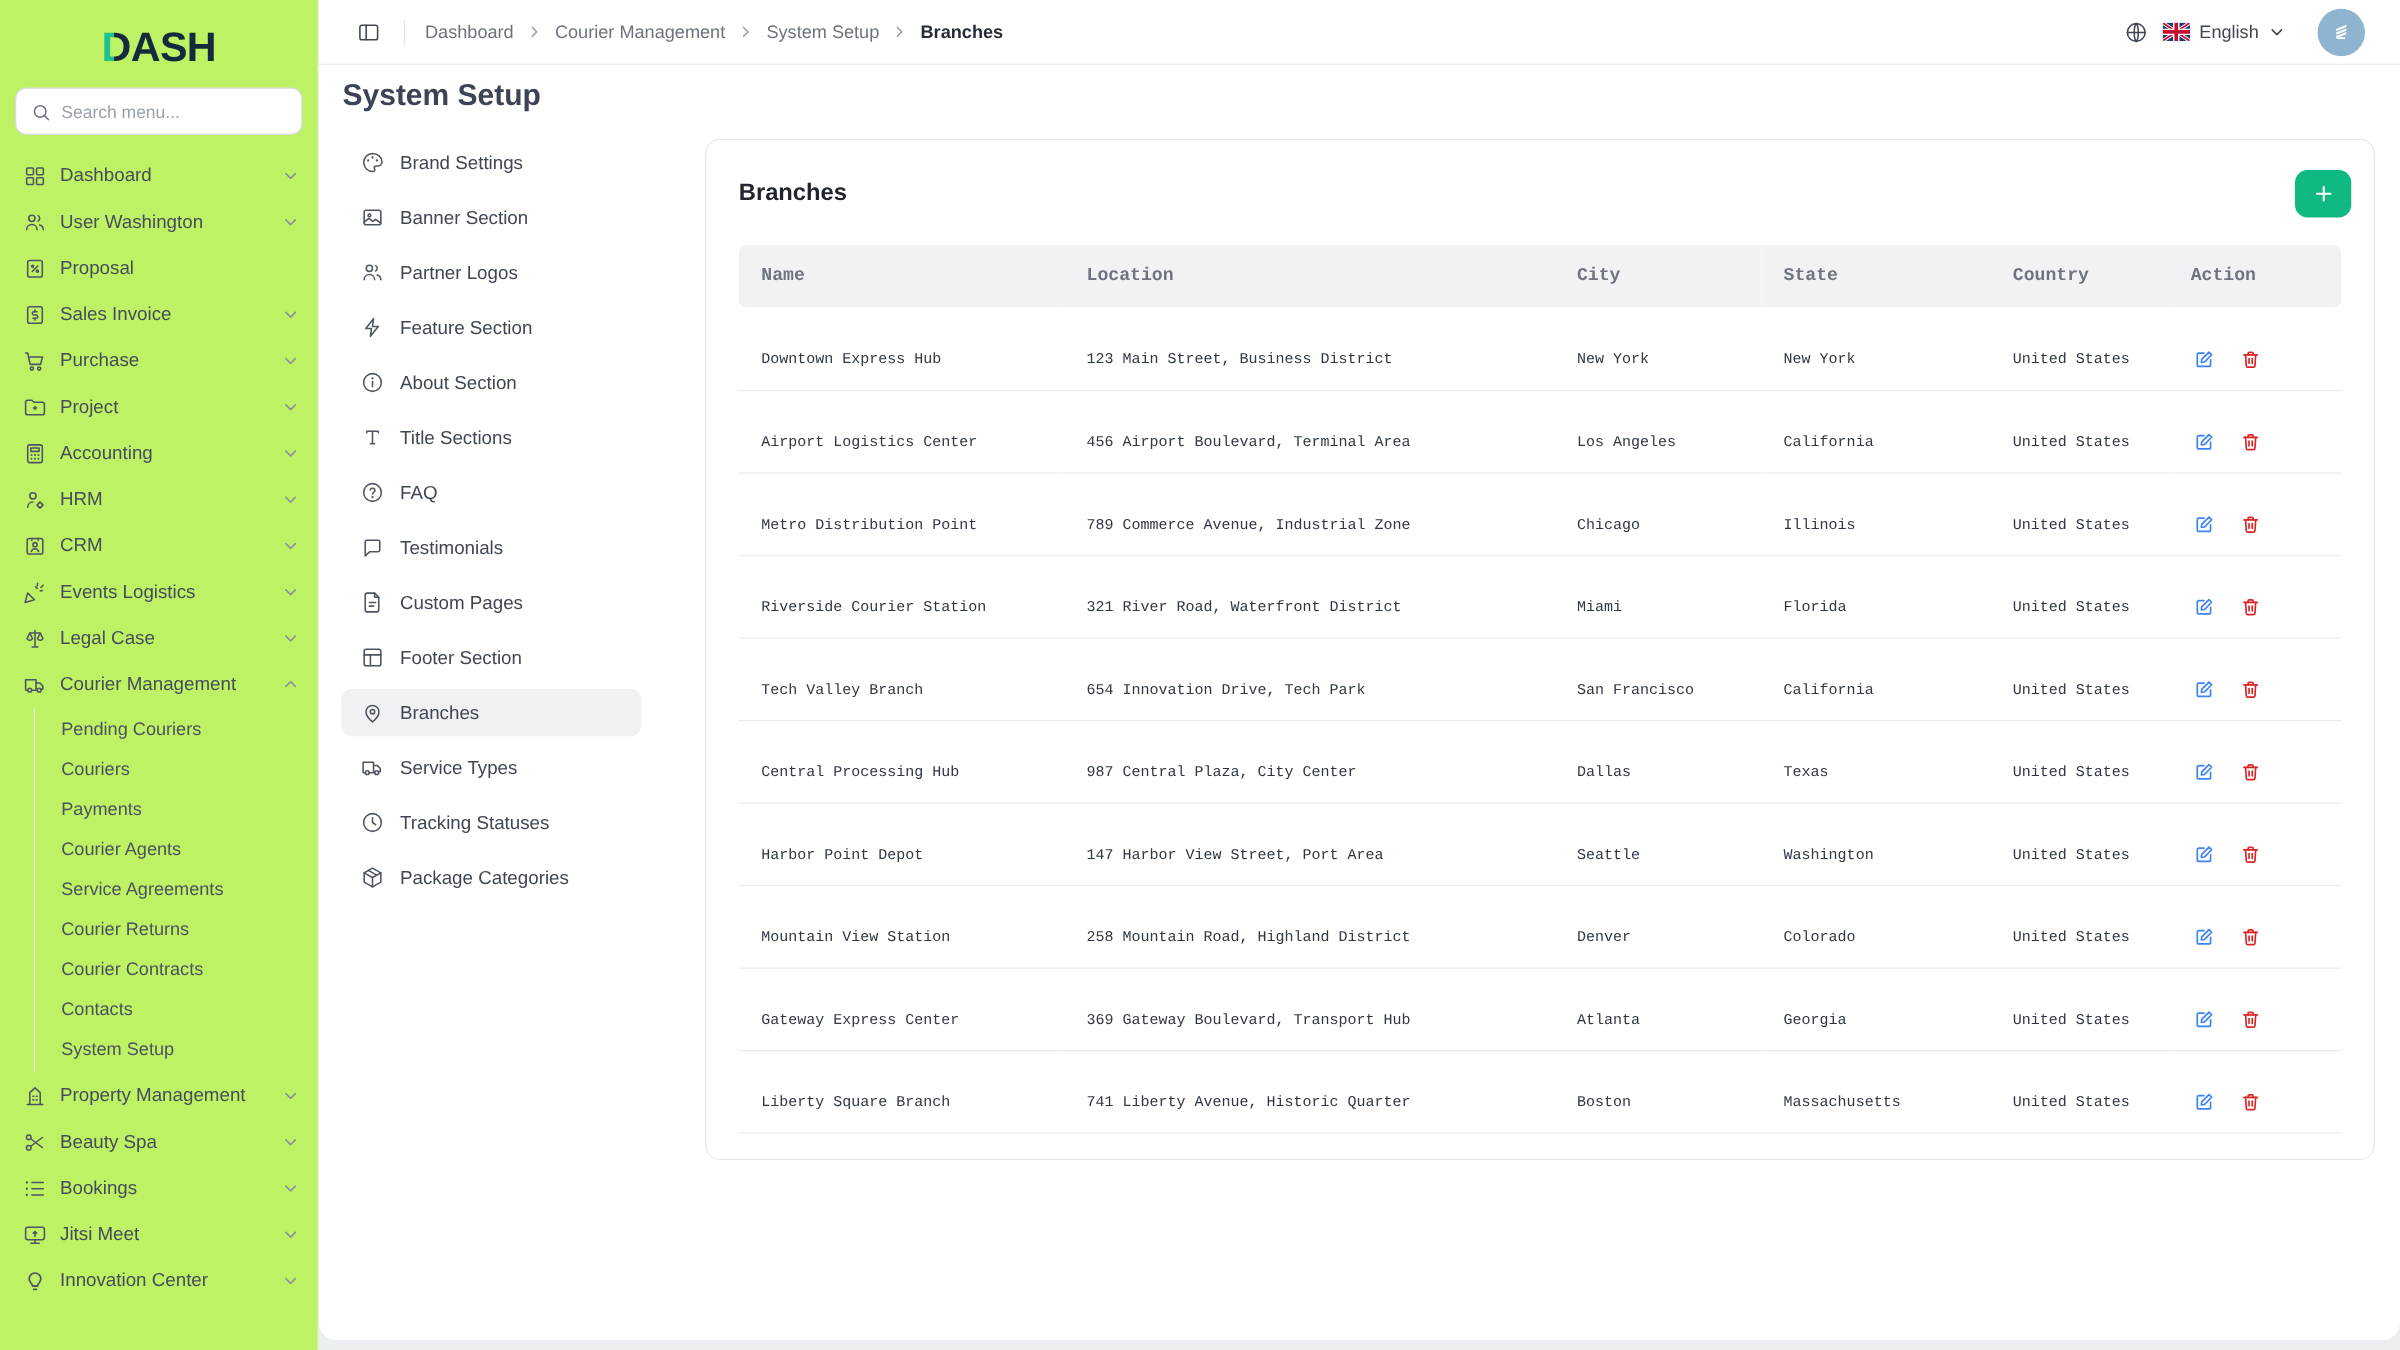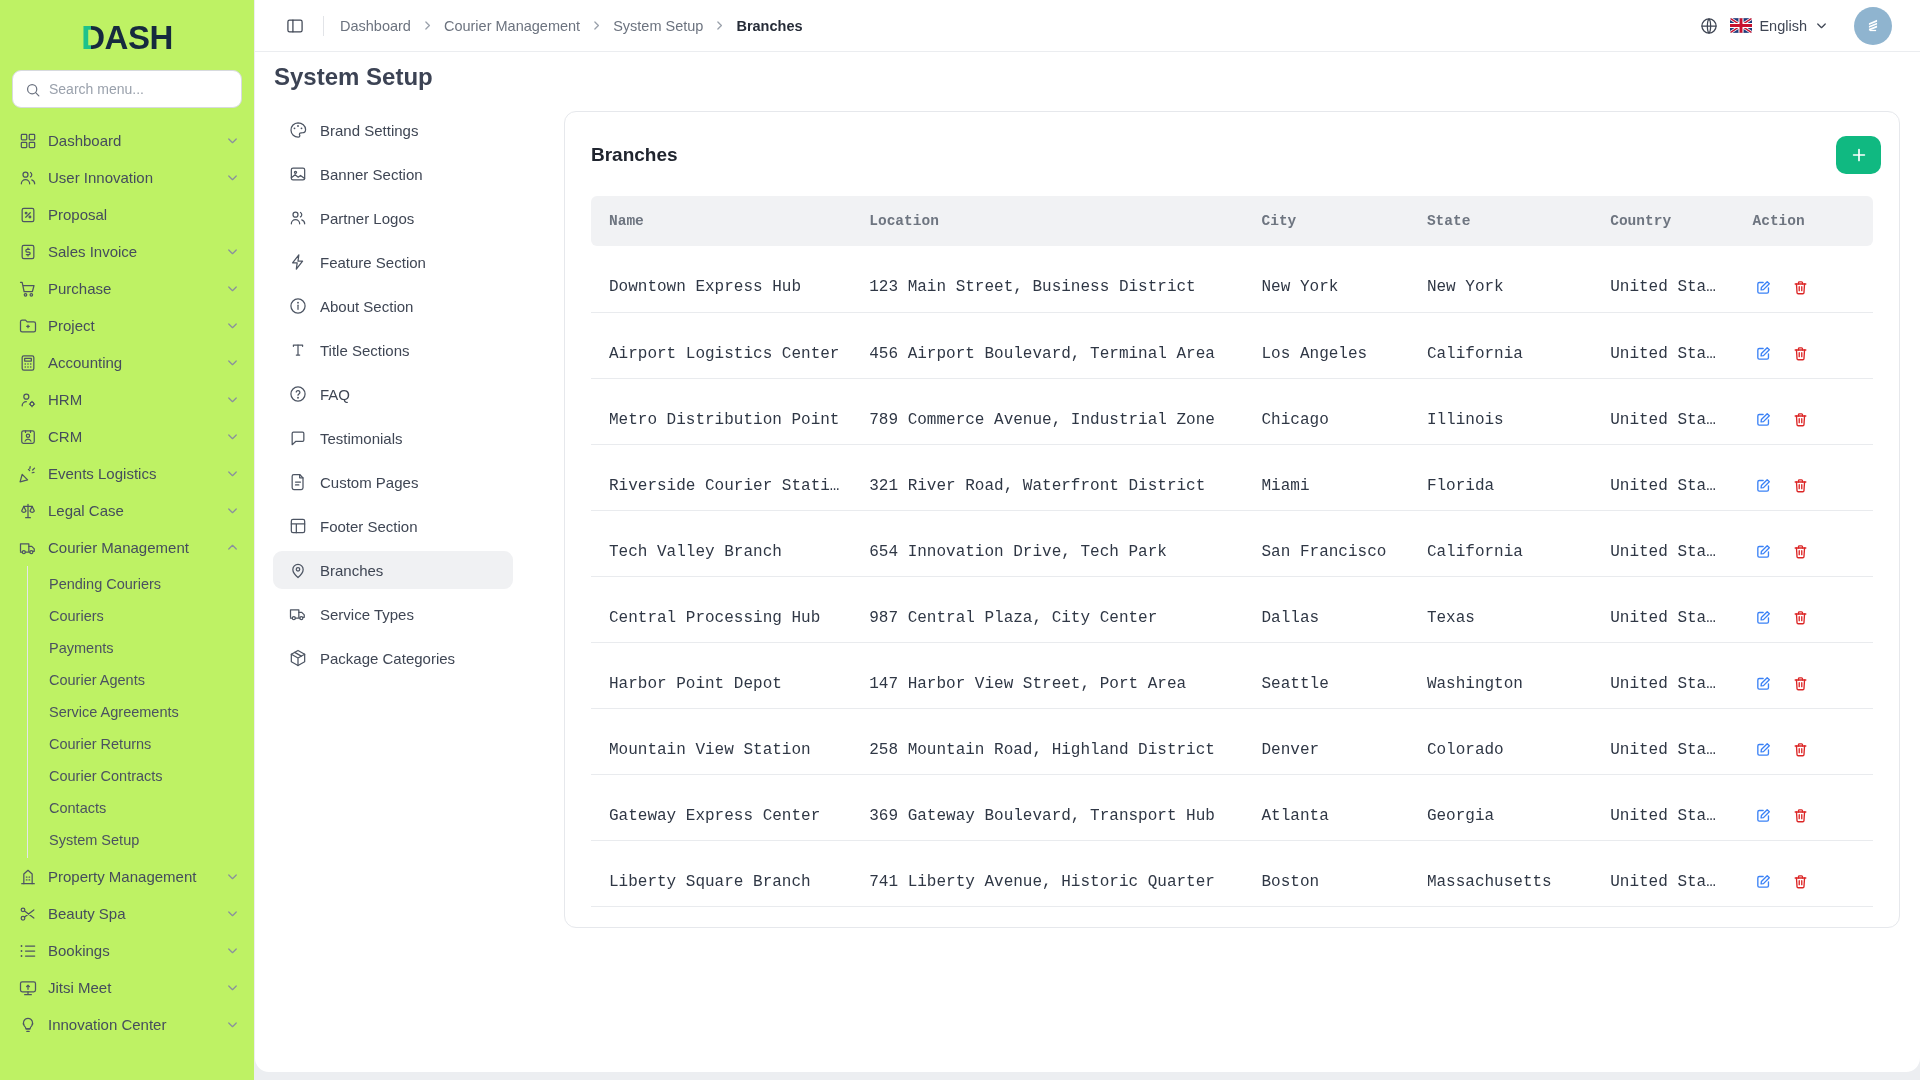--- a/index.html
+++ b/index.html
@@ -96,21 +96,21 @@
 
   .table-wrap { margin:0 26px; }
   table { width:100%; border-collapse:collapse; table-layout:fixed;font-family:Liberation Mono, monospace; }
   thead th {
     background:#f1f2f4; height:50px; text-align:left; font-size:14.5px; font-weight:600;
     color:#6e7580; padding:0 10px 0 18px; white-space:nowrap;
   }
   thead th:first-child { border-radius:6px 0 0 6px; }
   thead th:last-child { border-radius:0 6px 6px 0; }
   tbody td {
-    height:66px; border-bottom:1px solid #e9ebee; font-size:16px; color:#2f3745;
+    height:66px; border-bottom:1px solid #e9ebee; font-size:12px; color:#2f3745;
     padding:17px 10px 0 18px; white-space:nowrap; overflow:hidden; text-overflow:ellipsis;
   }
   .actions { display:flex; align-items:center; gap:16px; }
   .icon-btn { background:none; border:none; padding:2px; cursor:pointer; }
   .icon-btn.edit { color:var(--blue); }
   .icon-btn.del { color:var(--red); }
 </style>
 </head>
 <body>
 
@@ -146,21 +146,21 @@
       </div>
       <div class="nav-item">
         <span class="nav-icon">
           <svg width="20" height="20" viewBox="0 0 24 24" fill="none" stroke="currentColor" stroke-width="1.5" stroke-linecap="round" stroke-linejoin="round">
             <circle cx="9" cy="8" r="3"></circle>
             <path d="M4 19c0-2.8 2.2-5 5-5s5 2.2 5 5"></path>
             <path d="M15 5.4a3 3 0 0 1 0 5.2"></path>
             <path d="M16.5 14.3c2 .6 3.5 2.4 3.5 4.7"></path>
           </svg>
         </span>
-        <span class="nav-label">User Innovation</span>
+        <span class="nav-label">User Washington</span>
         <span class="nav-chev">
           <svg width="15" height="15" viewBox="0 0 24 24" fill="none" stroke="currentColor" stroke-width="2" stroke-linecap="round" stroke-linejoin="round">
             <path d="M6 9.5l6 6 6-6"></path>
           </svg>
         </span>
       </div>
       <div class="nav-item">
         <span class="nav-icon">
           <svg width="20" height="20" viewBox="0 0 24 24" fill="none" stroke="currentColor" stroke-width="1.5" stroke-linecap="round" stroke-linejoin="round">
             <rect x="5" y="4" width="14" height="16" rx="2"></rect>
@@ -570,20 +570,29 @@
           <span class="si-icon">
             <svg width="20" height="20" viewBox="0 0 24 24" fill="none" stroke="currentColor" stroke-width="1.5" stroke-linecap="round" stroke-linejoin="round">
               <path d="M3 16V7h10v9"></path>
               <path d="M13 10h3.5L19.5 13v3h-1.3"></path>
               <circle cx="7" cy="17" r="1.8"></circle>
               <circle cx="16" cy="17" r="1.8"></circle>
               <path d="M8.8 17h5.4M3 17h2.2"></path>
             </svg>
           </span>
           <span>Service Types</span>
+        </div>
+        <div class="setup-item">
+          <span class="si-icon">
+            <svg width="20" height="20" viewBox="0 0 24 24" fill="none" stroke="currentColor" stroke-width="1.5" stroke-linecap="round" stroke-linejoin="round">
+              <circle cx="12" cy="12" r="8.5"></circle>
+              <path d="M12 7.5V12l3 2"></path>
+            </svg>
+          </span>
+          <span>Tracking Statuses</span>
         </div>
         <div class="setup-item">
           <span class="si-icon">
             <svg width="20" height="20" viewBox="0 0 24 24" fill="none" stroke="currentColor" stroke-width="1.5" stroke-linecap="round" stroke-linejoin="round">
               <path d="M12 3l8 4.5v9L12 21l-8-4.5v-9z"></path>
               <path d="M4 7.5l8 4.5 8-4.5M12 12v9"></path>
               <path d="M8 5.2l8 4.5"></path>
             </svg>
           </span>
           <span>Package Categories</span>

